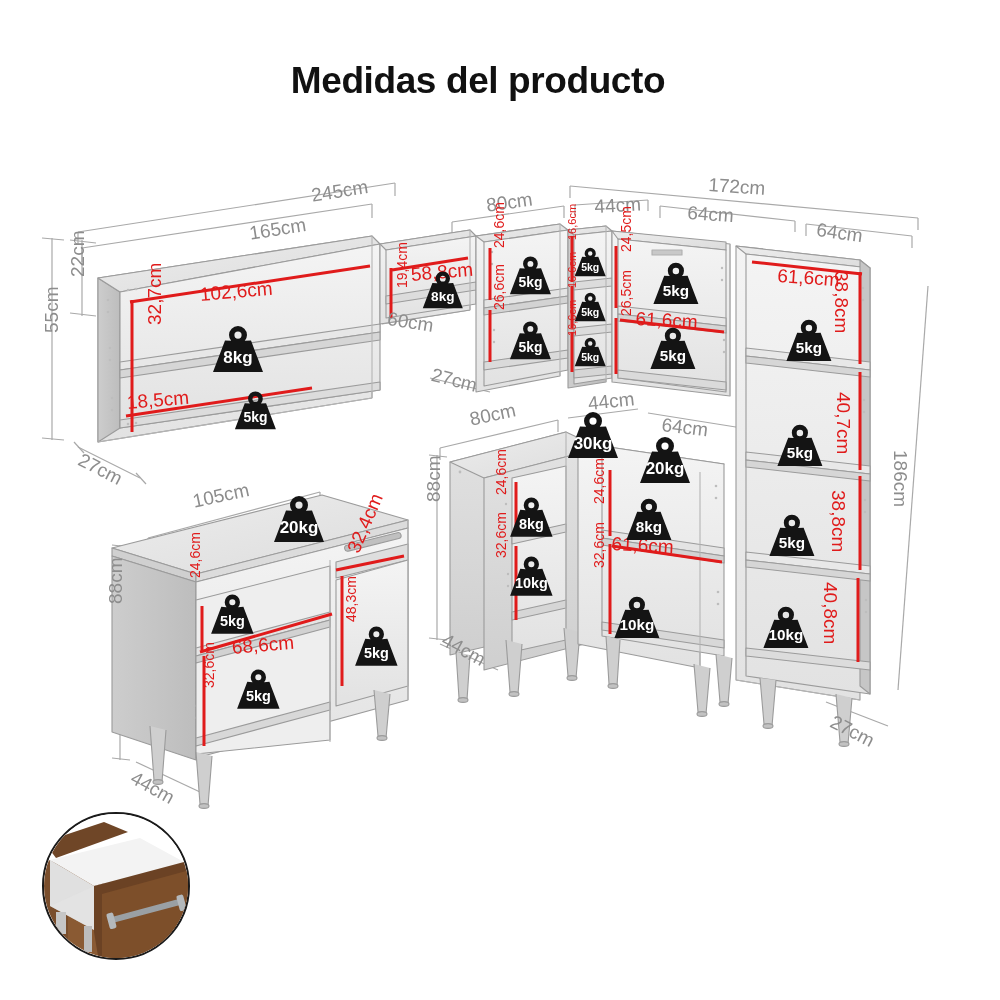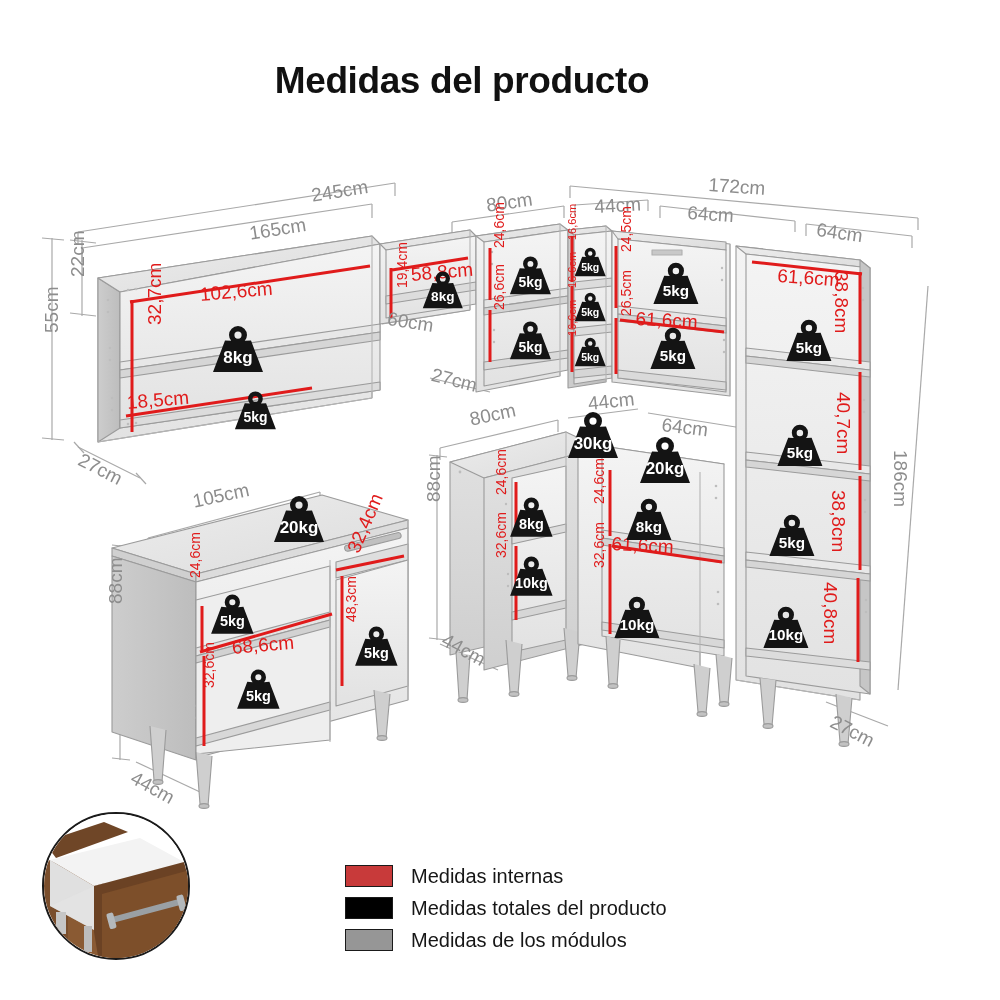--- a/index.html
+++ b/index.html
@@ -12,21 +12,21 @@
   #root {
     position: relative;
     width: 1000px; height: 1000px;
     background: #ffffff;
     overflow: hidden;
   }
 
   
   #page-title {
     position: absolute;
-    left: 0; top: 60px;
+    left: 16px; top: 60px;
     width: 924px;
     text-align: center;
     font-size: 37px;
     font-weight: bold;
     letter-spacing: -0.4px;
     color: #111111;
   }
 
   
   #drawing {
@@ -679,28 +679,14 @@
 
       <rect x="64" y="104" width="78" height="6" rx="3" fill="#9aa0a4" transform="rotate(-15 64 104)"></rect>
       <rect x="62" y="100" width="7" height="16" rx="2" fill="#b4b9bc" transform="rotate(-15 62 100)"></rect>
       <rect x="132" y="82" width="7" height="16" rx="2" fill="#b4b9bc" transform="rotate(-15 132 82)"></rect>
 
       <rect x="12" y="98" width="10" height="22" fill="#c6c6c6"></rect>
       <rect x="40" y="112" width="8" height="26" fill="#bdbdbd"></rect>
     </svg>
   </div>
 
-  <div id="legend">
-    <div class="legend-row">
-      <div class="sw" style="background:#C83A3A"></div>
-      <div class="legend-text">Medidas internas</div>
-    </div>
-    <div class="legend-row">
-      <div class="sw" style="background:#000000"></div>
-      <div class="legend-text">Medidas totales del producto</div>
-    </div>
-    <div class="legend-row">
-      <div class="sw" style="background:#969696"></div>
-      <div class="legend-text">Medidas de los módulos</div>
-    </div>
-  </div>
 
 </div>
 
 </body></html>

